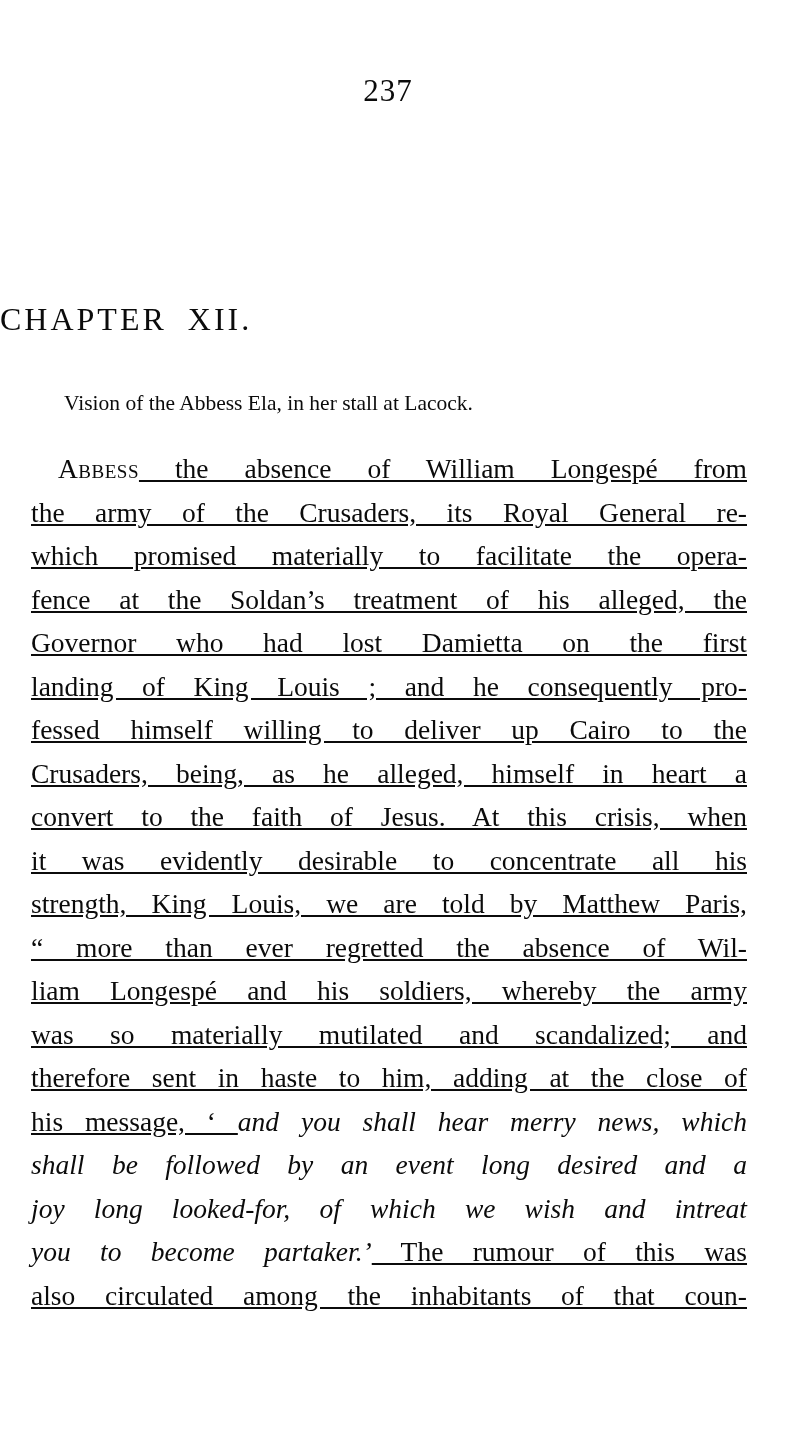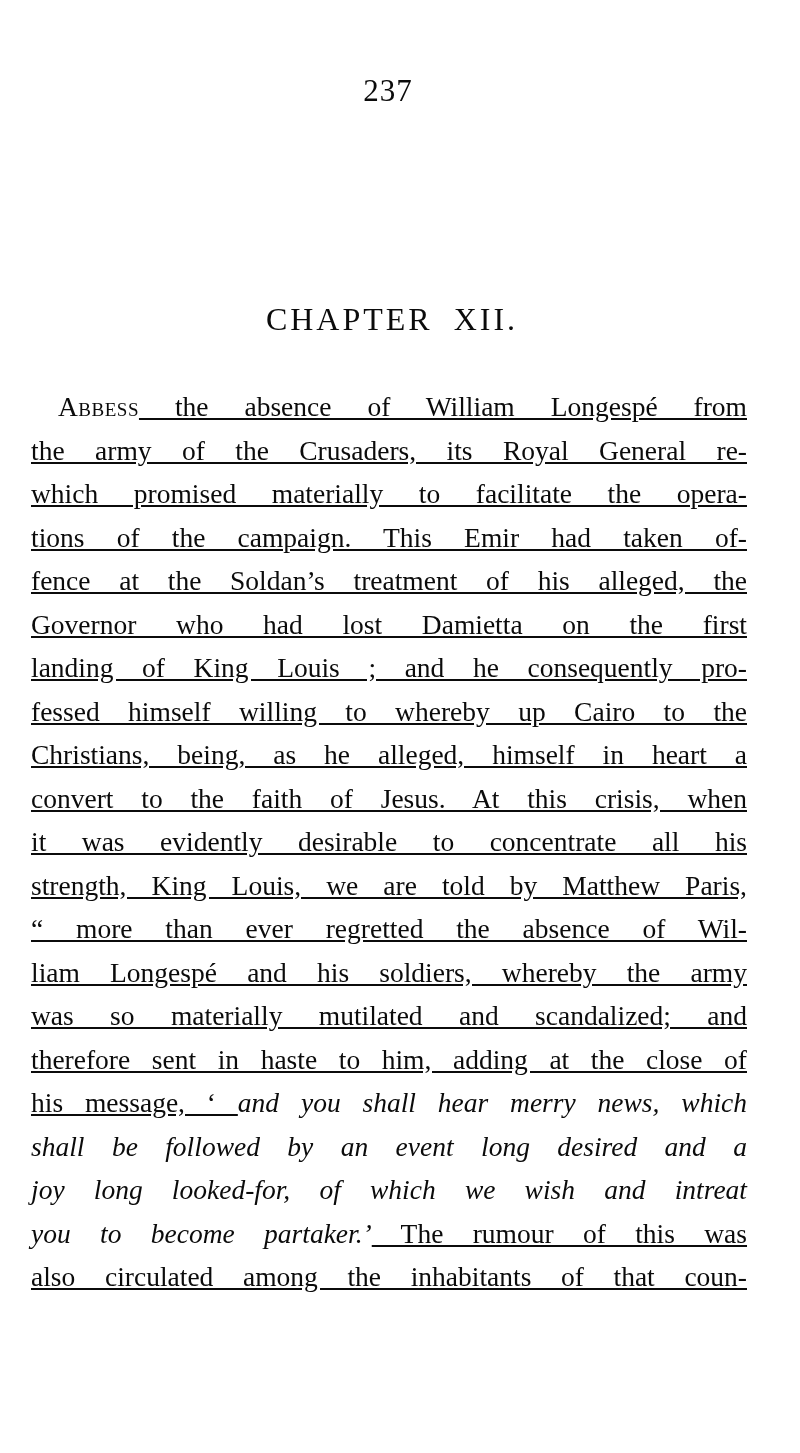--- a/index.html
+++ b/index.html
@@ -18,27 +18,25 @@
   }
   .page-number {
     margin-top: 74px;
     text-align: center;
     font-size: 31px;
     line-height: 34px;
     letter-spacing: 1px;
   }
   .chapter-heading {
     margin: 192px 0 0 0;
-    text-align: center;
     font-size: 32px;
     font-weight: normal;
     line-height: 38px;
     letter-spacing: 3px;
     word-spacing: 10px;
-    padding-left: 8px;
   }
   .chapter-subtitle {
     margin: 47px 29px 0 31px;
     font-size: 21.5px;
     line-height: 37px;
   }
   .subtitle-line1 {
     text-align: justify;
     text-align-last: justify;
   }
@@ -64,32 +62,32 @@
 </style>
 </head>
 <body>
 
 <div class="page">
   <div class="page-number">237</div>
 
   <h1 class="chapter-heading">CHAPTER XII.</h1>
 
   <div class="chapter-subtitle">
+    <div class="subtitle-line2">Vision of the Abbess Ela, in her stall at Lacock.</div>
   </div>
 
   <div class="body-text">
       <div class="body-line indent"><span class="seg-sc">Abbess</span><span class="seg-r"> the absence of William Longespé from</span></div>
       <div class="body-line"><span class="seg-r">the army of the Crusaders, its Royal General re-</span></div>
       <div class="body-line"><span class="seg-r">which promised materially to facilitate the opera-</span></div>
-      <div class="body-line"><span class="seg-r">tions of the campaign. This Emir had taken of-</span></div>
       <div class="body-line"><span class="seg-r">fence at the Soldan’s treatment of his alleged, the</span></div>
       <div class="body-line"><span class="seg-r">Governor who had lost Damietta on the first</span></div>
       <div class="body-line"><span class="seg-r">landing of King Louis ; and he consequently pro-</span></div>
-      <div class="body-line"><span class="seg-r">fessed himself willing to whereby up Cairo to the</span></div>
-      <div class="body-line"><span class="seg-r">Christians, being, as he alleged, himself in heart a</span></div>
+      <div class="body-line"><span class="seg-r">fessed himself willing to deliver up Cairo to the</span></div>
+      <div class="body-line"><span class="seg-r">Crusaders, being, as he alleged, himself in heart a</span></div>
       <div class="body-line"><span class="seg-r">convert to the faith of Jesus. At this crisis, when</span></div>
       <div class="body-line"><span class="seg-r">it was evidently desirable to concentrate all his</span></div>
       <div class="body-line"><span class="seg-r">strength, King Louis, we are told by Matthew Paris,</span></div>
       <div class="body-line"><span class="seg-r">“ more than ever regretted the absence of Wil-</span></div>
       <div class="body-line"><span class="seg-r">liam Longespé and his soldiers, whereby the army</span></div>
       <div class="body-line"><span class="seg-r">was so materially mutilated and scandalized; and</span></div>
       <div class="body-line"><span class="seg-r">therefore sent in haste to him, adding at the close of</span></div>
       <div class="body-line"><span class="seg-r">his message, ‘ </span><span class="seg-i">and you shall hear merry news, which</span></div>
       <div class="body-line"><span class="seg-i">shall be followed by an event long desired and a</span></div>
       <div class="body-line"><span class="seg-i">joy long looked-for, of which we wish and intreat</span></div>

